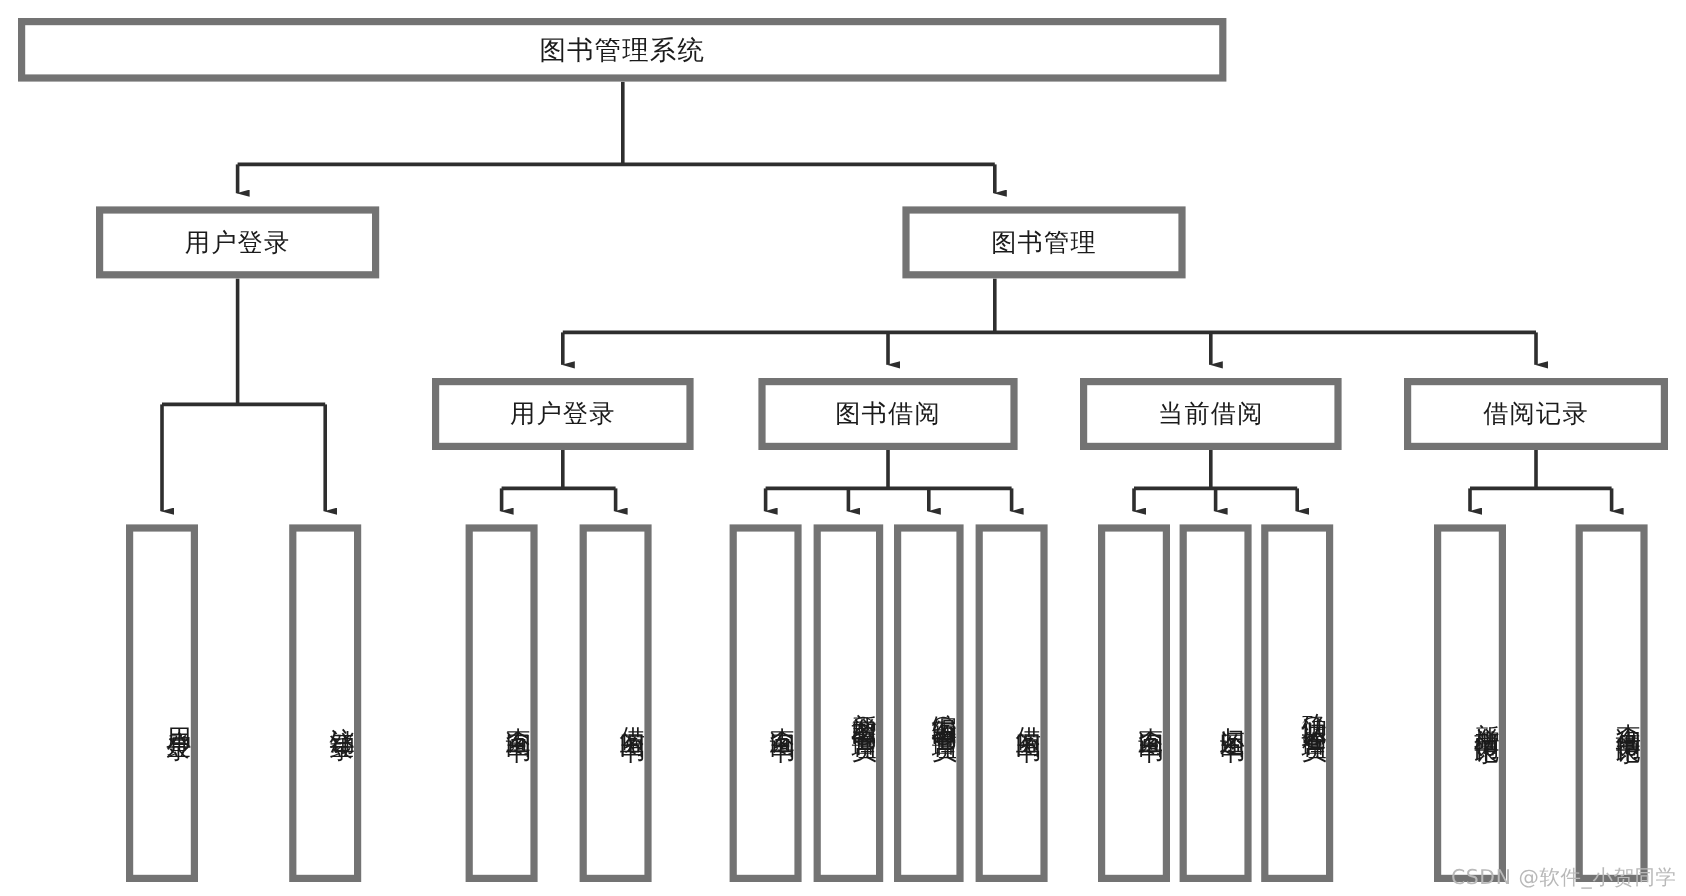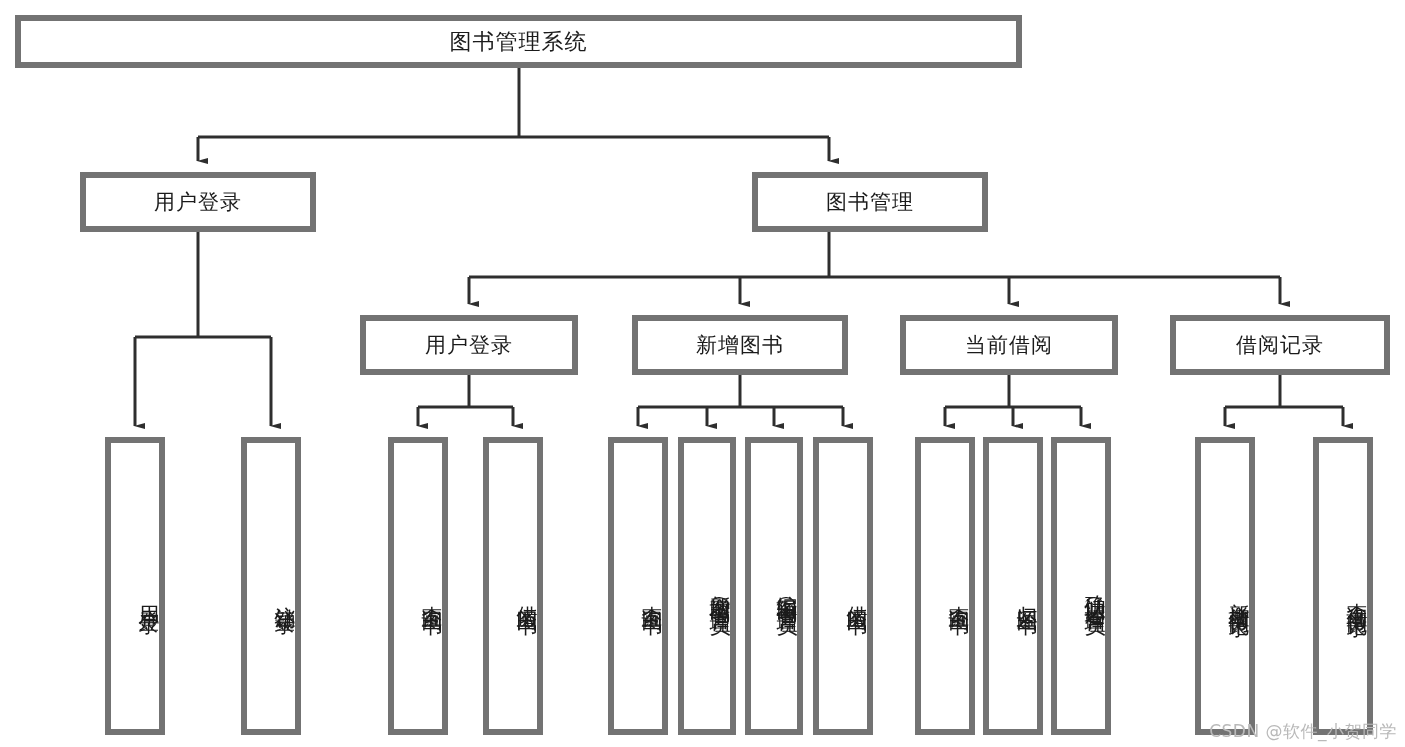--- a/index.html
+++ b/index.html
@@ -88,21 +88,21 @@
       <div class="nodebox h-node" style="left: 80px; top: 172px; width: 236px; height: 60px;">
         <span class="lbl">用户登录</span>
       </div>
       <div class="nodebox h-node" style="left: 752px; top: 172px; width: 236px; height: 60px;">
         <span class="lbl">图书管理</span>
       </div>
       <div class="nodebox h-node" style="left: 360px; top: 315px; width: 218px; height: 60px;">
         <span class="lbl">用户登录</span>
       </div>
       <div class="nodebox h-node" style="left: 632px; top: 315px; width: 216px; height: 60px;">
-        <span class="lbl">新增图书</span>
+        <span class="lbl">图书借阅</span>
       </div>
       <div class="nodebox h-node" style="left: 900px; top: 315px; width: 218px; height: 60px;">
         <span class="lbl">当前借阅</span>
       </div>
       <div class="nodebox h-node" style="left: 1170px; top: 315px; width: 220px; height: 60px; padding-left: 48px;">
         <span class="lbl">借阅记录</span>
       </div>
       <div class="nodebox v-node" style="left: 105px; top: 437px; width: 60px; height: 298px;">
         <span class="lbl">用户登录</span>
       </div>

